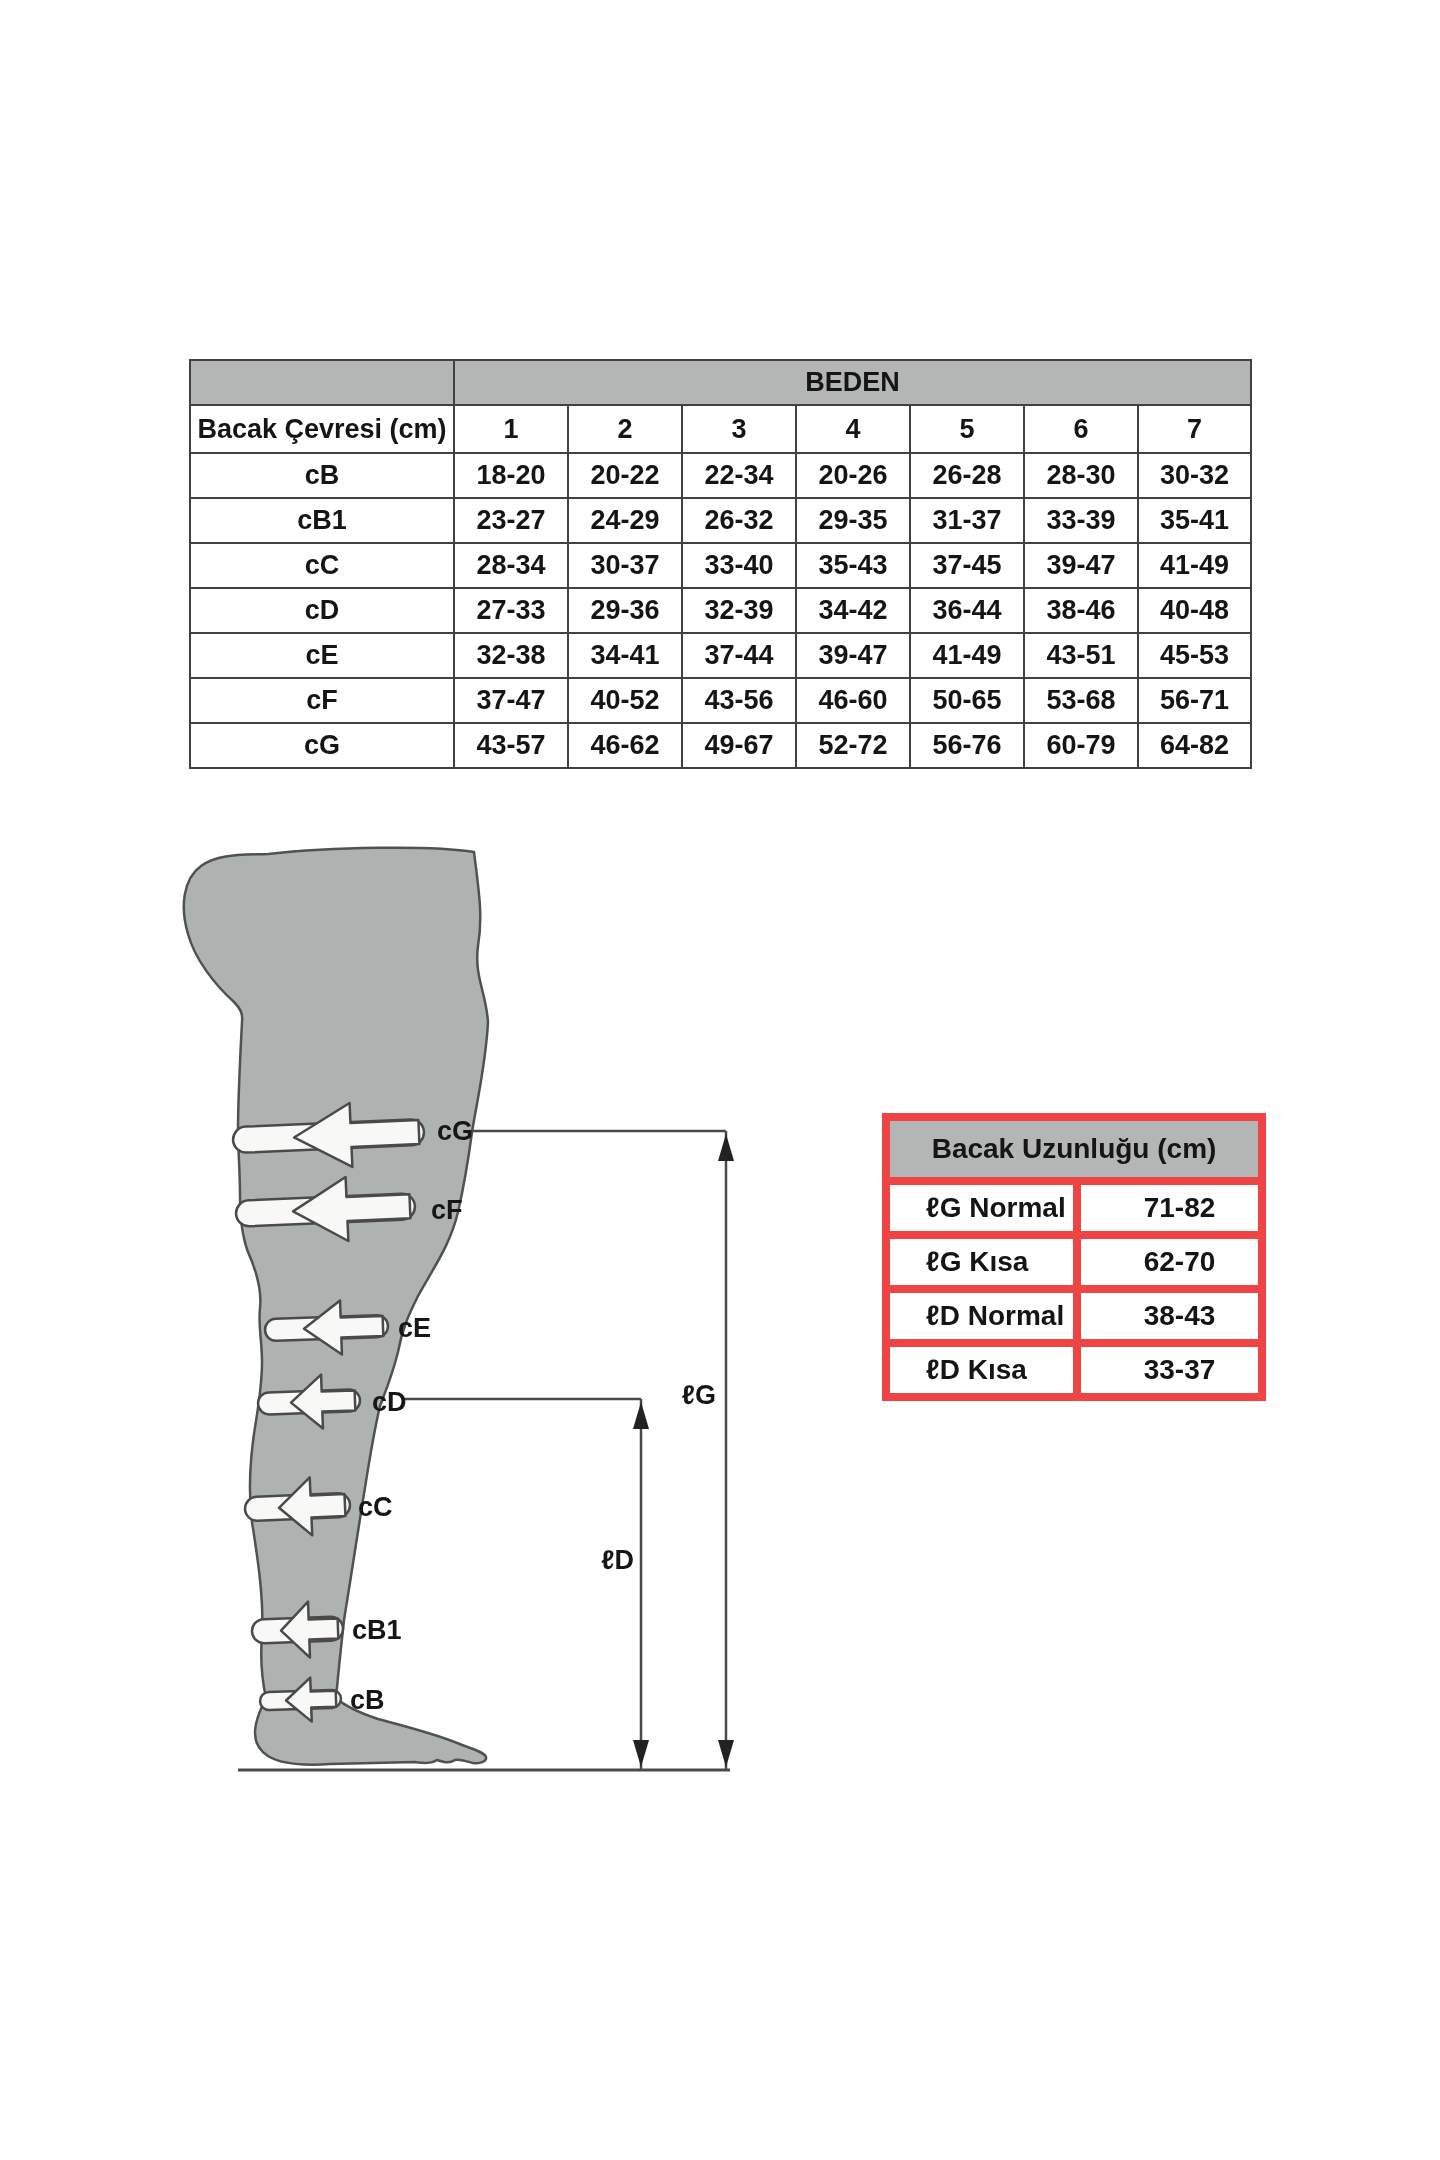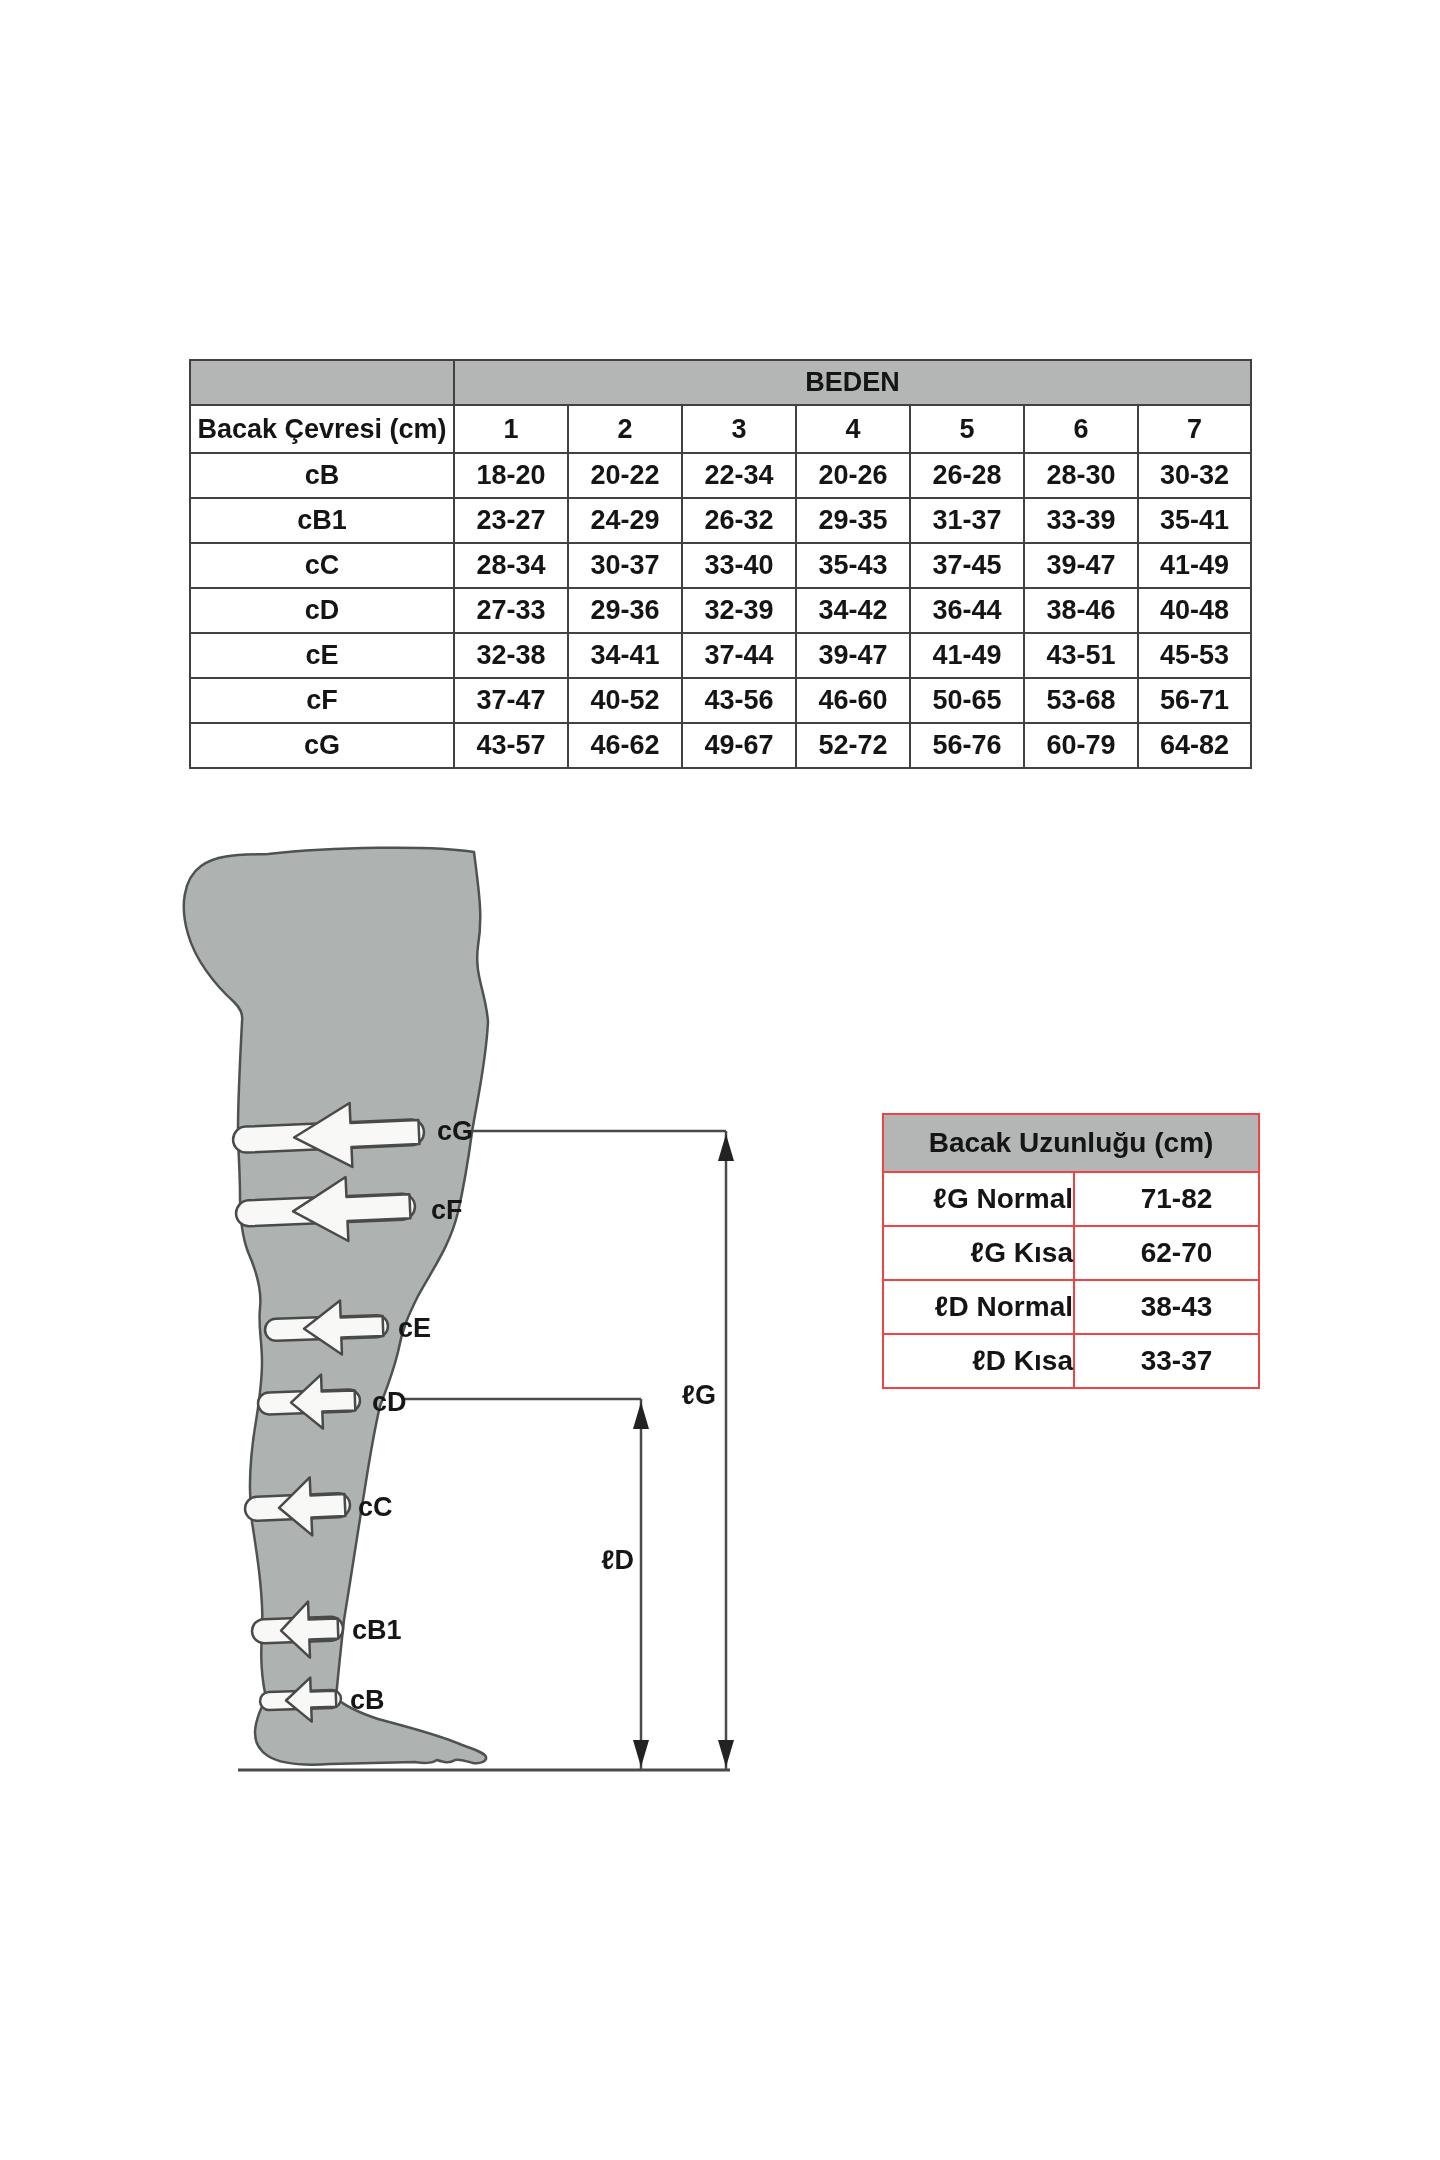--- a/index.html
+++ b/index.html
@@ -10,25 +10,25 @@
   .size-table{position:absolute;left:189px;top:359px;width:1061px;border-collapse:collapse;table-layout:fixed;}
   .size-table td,.size-table th{border:2px solid #414141;text-align:center;vertical-align:middle;
         font-weight:bold;font-size:27px;padding:0;color:#151515;}
   .size-table .hdr{background:#b3b6b4;}
   .size-table tr.r-beden{height:45px;}
   .size-table tr.r-cols{height:48px;margin-top:48px;}
   .size-table tr.r-data{height:45px;}
 
   
   .len-table{position:absolute;left:882px;top:1113px;width:376px;border-collapse:collapse;table-layout:fixed;}
-  .len-table td,.len-table th{border:2px solid #ef4444;vertical-align:middle;font-weight:bold;
+  .len-table td,.len-table th{border:8px solid #ef4444;vertical-align:middle;font-weight:bold;
         font-size:28px;padding:0;color:#151515;}
   .len-table .hdr{background:#b3b6b4;text-align:center;height:56px;}
   .len-table tr.r{height:54px;}
-  .len-table td.lbl{text-align:right;padding-left:36px;}
+  .len-table td.lbl{text-align:left;padding-left:36px;}
   .len-table td.val{text-align:center;padding-left:20px;}
 
   
   .diagram{position:absolute;left:140px;top:830px;width:620px;height:960px;}
   .diagram text{font-family:"Liberation Sans","DejaVu Sans",sans-serif;font-weight:bold;
         font-size:27px;fill:#161616;}
   .diagram text.dim{font-size:27px;}
 </style>
 </head>
 <body>

